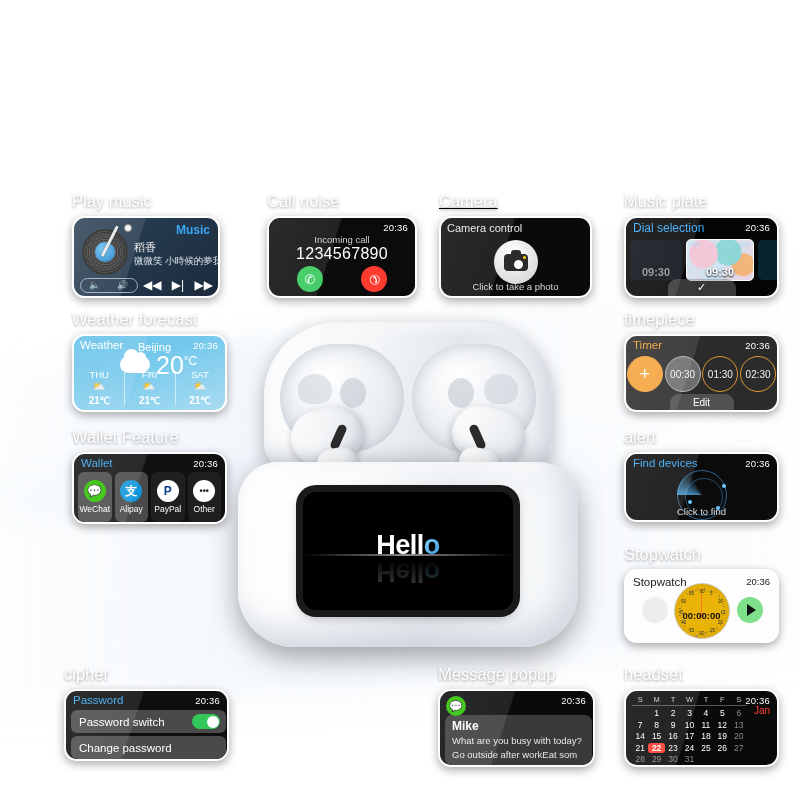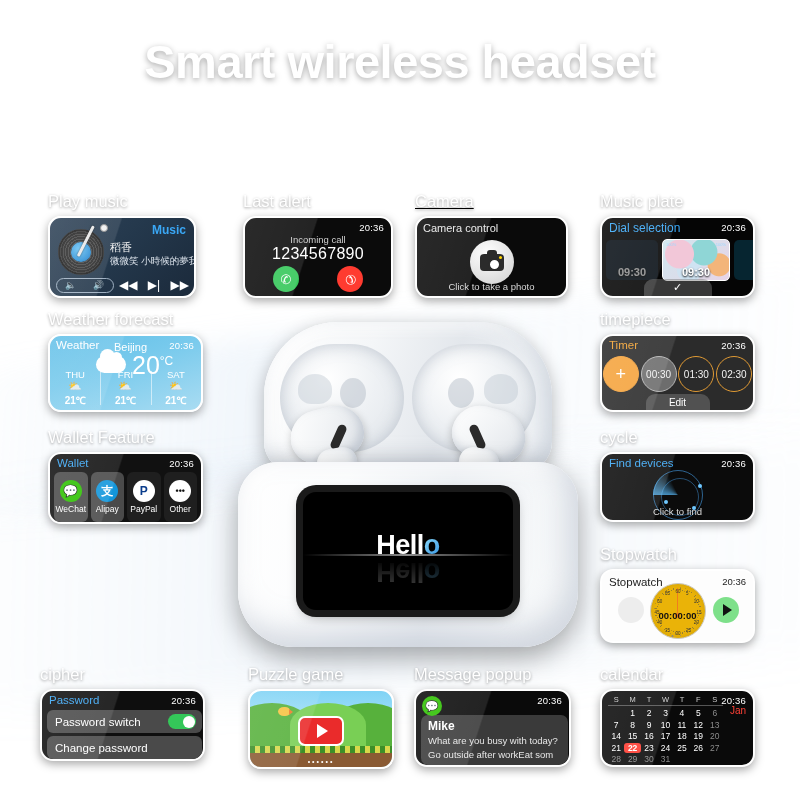--- a/index.html
+++ b/index.html
@@ -54,21 +54,21 @@
   .sub1 {
     position: absolute; left: 162px; top: 106px;
     font-size: 16.5px; color: #ffffff; white-space: nowrap;
   }
   .sub2 {
     position: absolute; left: 0; top: 144px; width: 800px;
     text-align: center; font-size: 16px; color: #ffffff;
   }
 
   
-  .feat { position: absolute; z-index: 5; }
+  .feat { position: absolute; z-index: 5; margin-left: 24px; }
   .feat-label {
     color: #ffffff; font-size: 16.5px; margin-bottom: 5px;
     text-shadow: 0 1px 3px rgba(0,0,0,0.4);
     white-space: nowrap;
   }
   .screen {
     position: relative;
     border-radius: 13px;
     border: 2.5px solid #ffffff;
     overflow: hidden;
@@ -333,21 +333,20 @@
   .hello-ref .o { color: rgba(120,200,245,.30); }
   .scr-streak { position:absolute; left:0; top:62px; width:100%; height:2px;
     background: linear-gradient(90deg, transparent, rgba(255,255,255,.55), transparent); }
 </style>
 </head>
 <body>
 
 <div id="page">
 
   <div class="header">
-    <div class="title">Smart wireless headset</div>
     <div class="model">WT-2</div>
     <div class="sub1">Full color touch screen, call alert music playback, and noise reduction</div>
     <div class="sub2">Control, personalized screen saver</div>
   </div>
 
   <div id="case-wrap">
     <div class="lid">
       <div class="lid-shell"></div>
       <div class="bud-slot l">
         <div class="slot-hole"></div>
@@ -395,21 +394,21 @@
           <span>◀◀</span>
           <span>▶|</span>
           <span>▶▶</span>
         </div>
       </div>
       <div class="glare"></div>
     </div>
   </div>
 
   <div class="feat" id="c-call">
-    <div class="feat-label">Last alert</div>
+    <div class="feat-label">Call noise</div>
     <div class="screen">
       <div class="clock">20:36</div>
       <div class="call-lbl">Incoming call</div>
       <div class="call-num">1234567890</div>
       <div class="cbtn accept">
           <span>✆</span>
         </div>
       <div class="cbtn decline">
           <span>✆</span>
         </div>
@@ -524,21 +523,21 @@
         <div class="wl-item dk">
           <div class="wl-ic" style="background:#fff;color:#111;font-size:9px">•••</div>
           <div class="wl-tx">Other</div>
         </div>
       </div>
       <div class="glare"></div>
     </div>
   </div>
 
   <div class="feat" id="c-locate">
-    <div class="feat-label">cycle</div>
+    <div class="feat-label">alert</div>
     <div class="screen">
       <div class="scr-title lc-lbl">Find devices</div>
       <div class="clock">20:36</div>
       <div class="radar"></div>
       <div class="sweep"></div>
       <div class="blip" style="left:96px;top:30px"></div>
       <div class="blip" style="left:62px;top:46px"></div>
       <div class="blip" style="left:90px;top:52px"></div>
       <div class="lc-foot">Click to find</div>
       <div class="glare"></div>
@@ -585,53 +584,37 @@
         <span>Password switch</span>
         <span class="toggle"></span>
       </div>
       <div class="cp-item two">
         <span>Change password</span>
       </div>
       <div class="glare"></div>
     </div>
   </div>
 
-  <div class="feat" id="c-game">
-    <div class="feat-label">Puzzle game</div>
-    <div class="screen">
-      <div class="g-cloud" style="left:4px;top:26px"></div>
-      <div class="g-cloud" style="right:6px;top:30px"></div>
-      <div class="g-hill l"></div>
-      <div class="g-hill r"></div>
-      <div class="g-hill m"></div>
-      <div class="g-bird"></div>
-      <div class="g-ground"></div>
-      <div class="g-grass"></div>
-      <div class="g-play"></div>
-      <div class="g-dots">••••••</div>
-      <div class="glare"></div>
-    </div>
-  </div>
 
   <div class="feat" id="c-msg">
     <div class="feat-label">Message popup</div>
     <div class="screen">
       <div class="m-ic">💬</div>
       <div class="clock">20:36</div>
       <div class="m-box">
         <div class="m-from">Mike</div>
         <div class="m-txt">What are you busy with today?</div>
         <div class="m-txt">Go outside after workEat som</div>
       </div>
       <div class="glare"></div>
     </div>
   </div>
 
   <div class="feat" id="c-cal">
-    <div class="feat-label">calendar</div>
+    <div class="feat-label">headset</div>
     <div class="screen">
       <div class="clock">20:36</div>
       <div class="cal-month">Jan</div>
       <div class="cal-head" id="cal-head">
           <span>S</span>
           <span>M</span>
           <span>T</span>
           <span>W</span>
           <span>T</span>
           <span>F</span>

